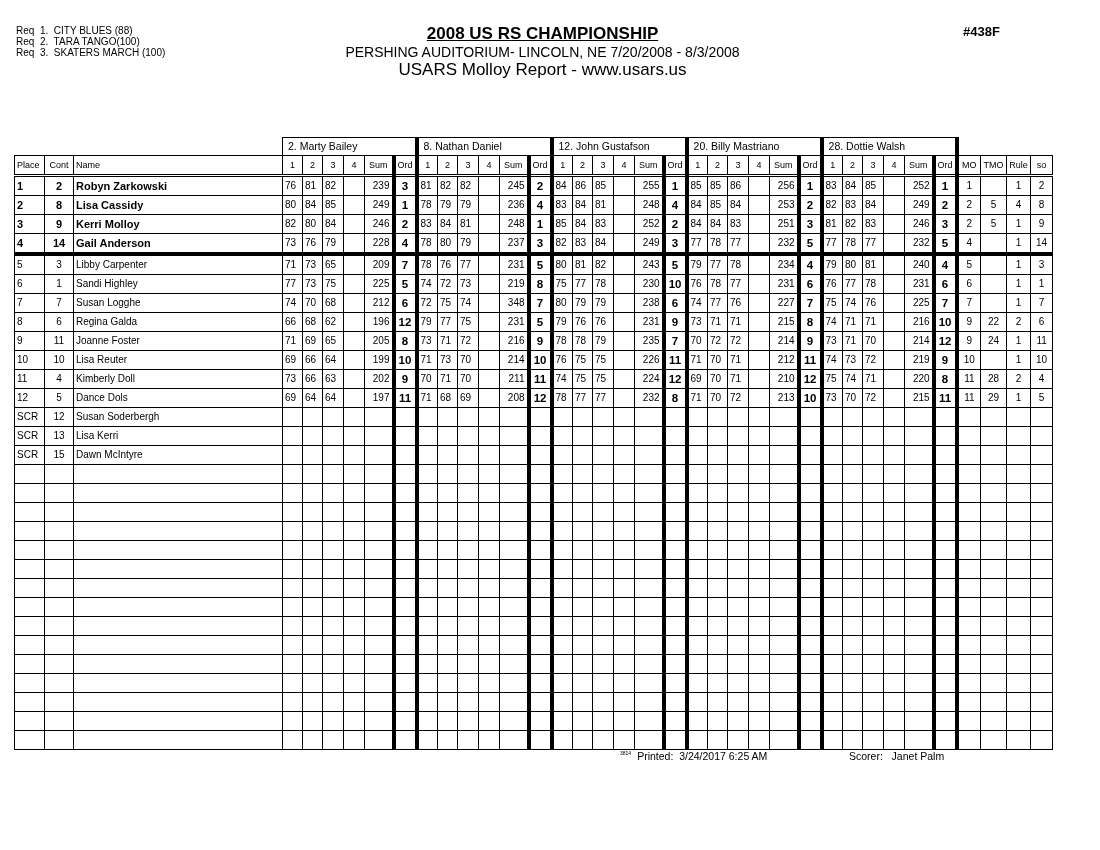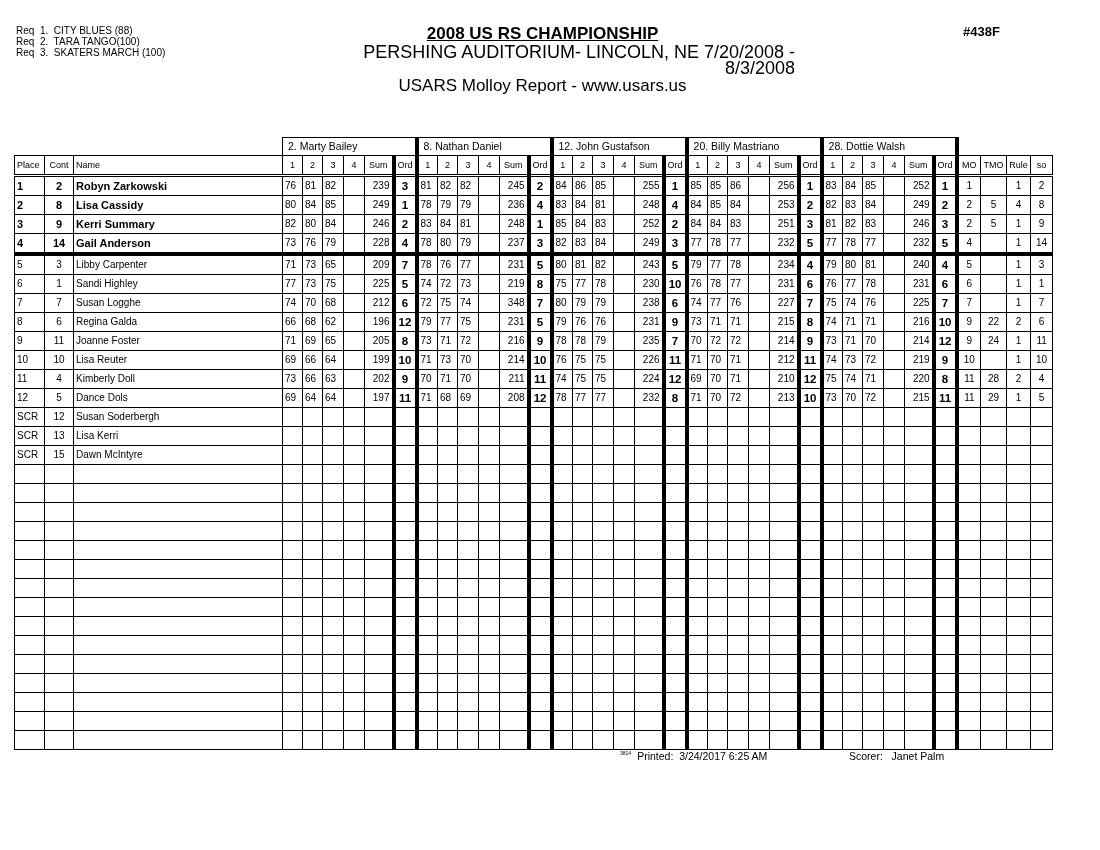--- a/index.html
+++ b/index.html
@@ -1,21 +1,21 @@
 <!DOCTYPE html>
 <html><head>
 <meta charset="utf-8">
 <style>
   html, body { margin:0; padding:0; background:#fff; }
   body { width:1100px; height:850px; position:relative; font-family:"Liberation Sans", sans-serif; color:#000; overflow:hidden; }
   .req { position:absolute; left:16px; top:25px; font-size:10px; line-height:11px; }
   .req div { white-space:pre; }
   .title-block { position:absolute; left:290px; width:505px; top:24px; text-align:center; }
   .t1 { font-size:17px; font-weight:bold; line-height:20px;text-decoration:underline; }
-  .t2 { font-size:18px; line-height:16px;text-align:right; }
+  .t2 { font-size:14px; line-height:16px; }
   .t3 { font-size:19px; font-weight:bold; line-height:26px; }
   .t4 { font-size:17px; line-height:20px; }
   .evnum { position:absolute; left:963px; top:24px; font-size:13px; font-weight:bold; }
 
   table.sheet { position:absolute; left:14px; top:137px; border-collapse:collapse; table-layout:fixed; font-size:10px; }
   table.sheet td { border:1px solid #000; padding:0 2px; height:18px; line-height:18px; white-space:nowrap; overflow:hidden; }
   tr.judge-row td { height:17px; line-height:17px; font-size:10.5px; }
   tr.judge-row td.blank { border:none; }
   tr.judge-row td.jname { border-bottom:1px solid #000; border-top:1px solid #000; padding-left:5px; }
   tr.head-row td { font-size:9px; border-bottom:3px double #000; }
@@ -210,21 +210,21 @@
         <td class="r">249</td>
         <td class="ord thick-l">2</td>
         <td class="thick-l c">2</td>
         <td class="c">5</td>
         <td class="c">4</td>
         <td class="c">8</td>
       </tr>
       <tr class="top">
         <td class="l pc">3</td>
         <td class="c pc">9</td>
-        <td class="l pc">Kerri Summary</td>
+        <td class="l pc">Kerri Molloy</td>
         <td class="l">82</td>
         <td class="l">80</td>
         <td class="l">84</td>
         <td class="l"></td>
         <td class="r">246</td>
         <td class="ord thick-l">2</td>
         <td class="l thick-l">83</td>
         <td class="l">84</td>
         <td class="l">81</td>
         <td class="l"></td>

